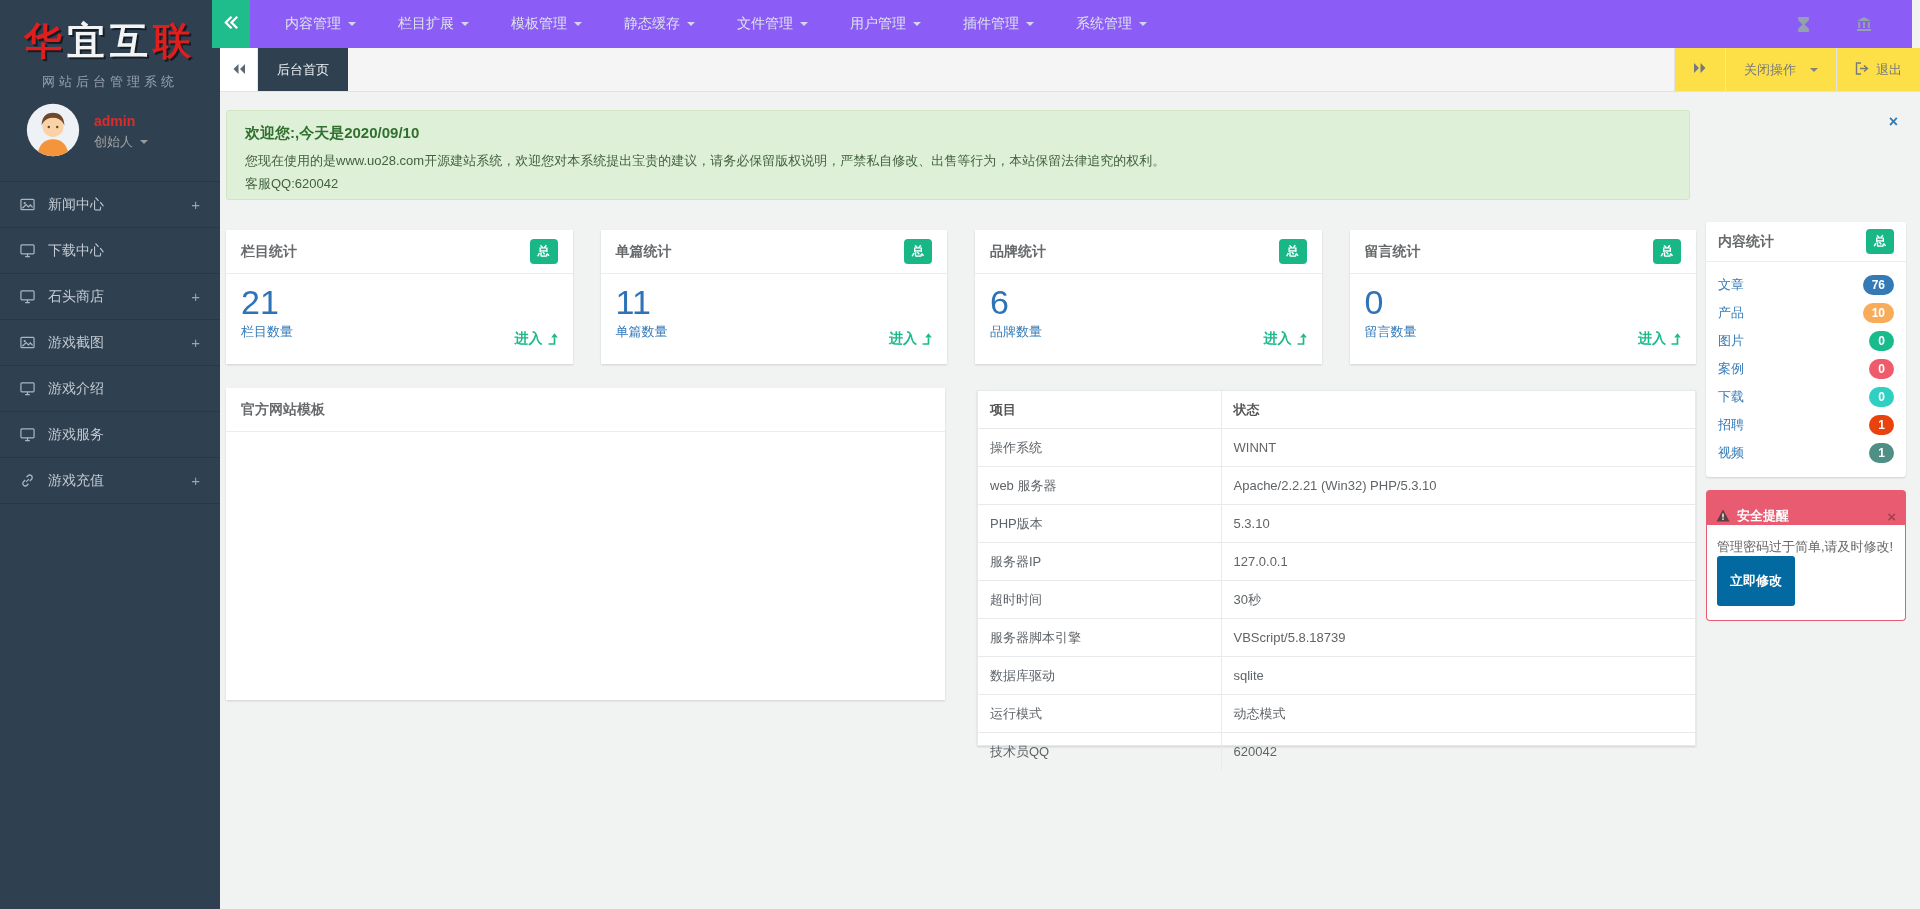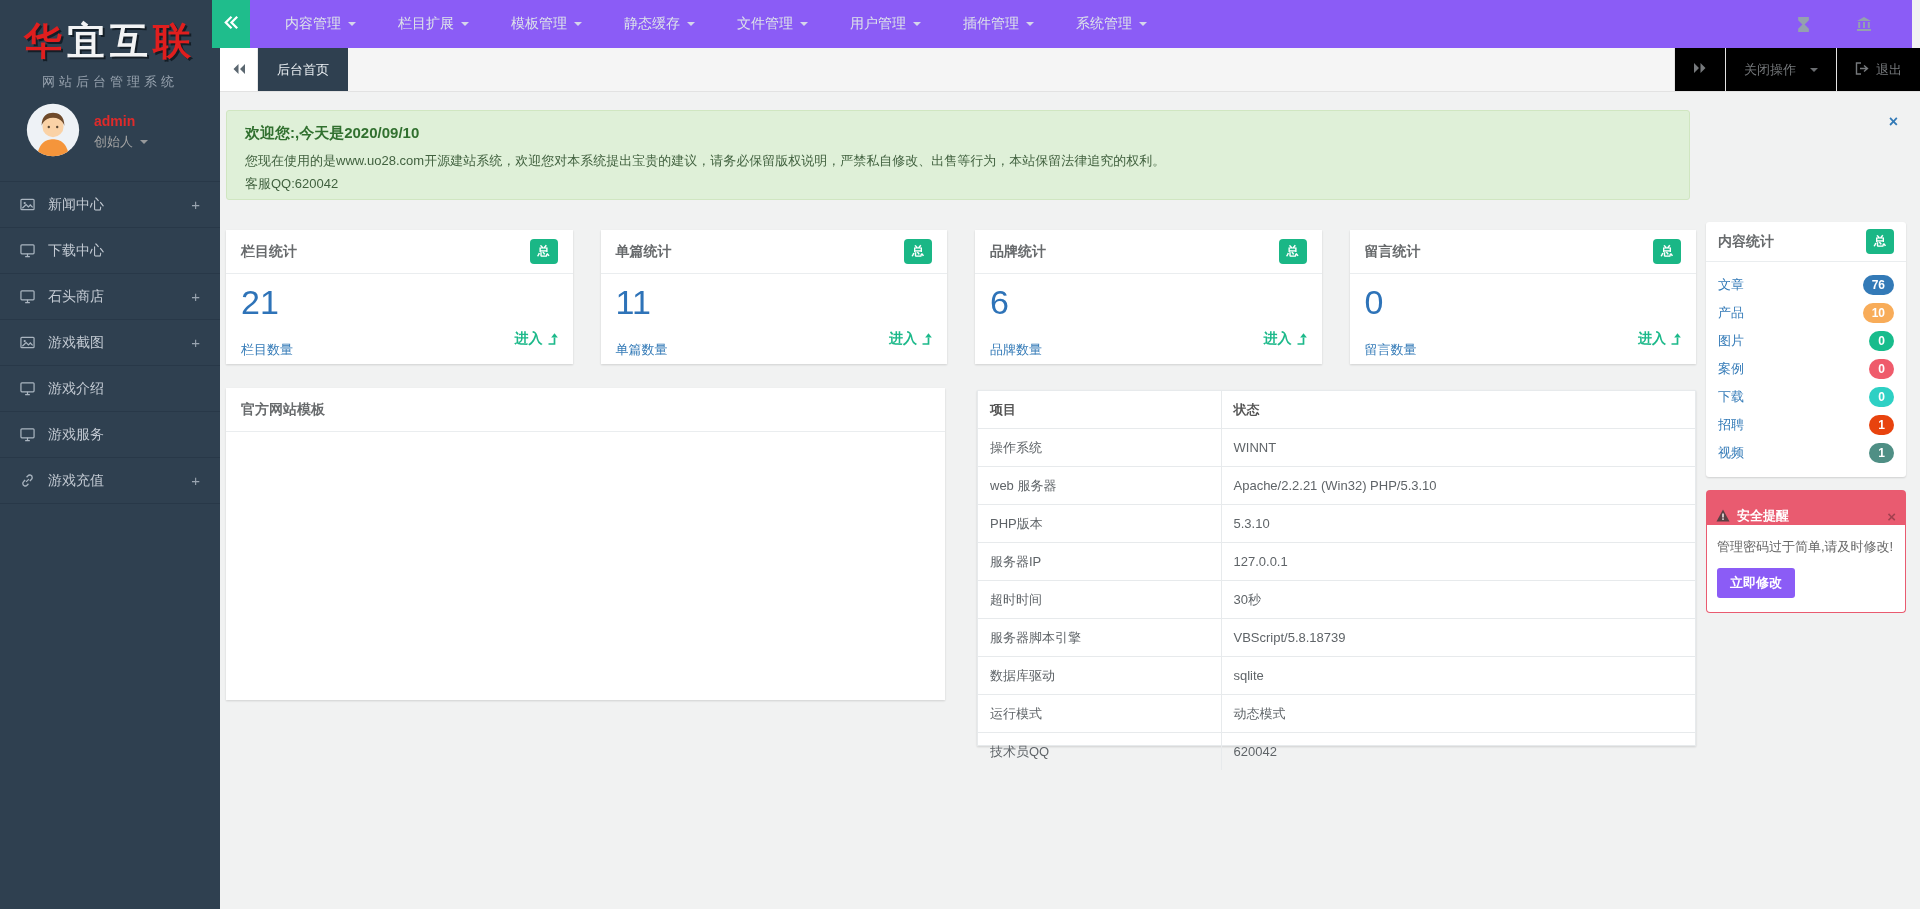--- a/index.html
+++ b/index.html
@@ -36,21 +36,21 @@
 
   
   #tabbar { position:absolute; left:220px; top:48px; width:1700px; height:44px; background:#f5f5f5;
     border-bottom:1px solid #e2e2e2; display:flex; align-items:stretch; }
   .tab-scroll { width:38px; background:#fff; border-right:1px solid #e7e7e7; display:flex;
     align-items:center; justify-content:center; color:#5b6770; cursor:pointer; }
   #active-tab { width:90px; background:#2f4050; color:#eef2f5; font-size:13px; display:flex;
     align-items:center; justify-content:center; cursor:pointer; }
   #tab-right { margin-left:auto; display:flex; align-items:stretch; }
   .tbtn { padding:0 18px; border-left:1px solid #e3e3e3; color:#76797c; font-size:13px;
-    display:flex; align-items:center; gap:7px; cursor:pointer; background:#000000; }
+    display:flex; align-items:center; gap:7px; cursor:pointer; background:#fde047; }
 
   
   #content { position:absolute; left:220px; top:92px; width:1700px; height:817px; background:#f1f2f2; }
   .panel-shadow { box-shadow:0 1px 2px rgba(0,0,0,.14); }
 
   #welcome { position:absolute; left:6px; top:18px; width:1464px; height:90px; background:#dff0d8;
     border:1px solid #d0e6c1; border-radius:3px; padding:13px 18px; }
   #welcome-title { color:#31702f; font-size:15px; font-weight:bold; }
   #welcome-body { color:#41613f; font-size:13px; margin-top:9px; }
   #welcome-service { color:#41613f; font-size:13px; margin-top:5px; }
@@ -59,21 +59,21 @@
 
   #cards-row { position:absolute; left:6px; top:138px; width:1470px; display:flex; gap:28px; }
   .card { flex:1; background:#fff; }
   .card-header { height:44px; padding:0 15px; display:flex; align-items:center;
     justify-content:space-between; border-bottom:1px solid #eaedef; }
   .card-title { font-size:14px; font-weight:bold; color:#676a6c; }
   .badge-total { background:#1ab786; color:#fff; font-size:12px; font-weight:bold;
     padding:4px 8px; border-radius:4px; cursor:pointer; }
   .card-body { height:90px; padding:9px 15px; position:relative; }
   .card-value { font-size:34px; color:#2e73b8; line-height:1.15; }
-  .card-label { font-size:13px; color:#337ab7; margin-top:19px; }
+  .card-label { font-size:13px; color:#337ab7; margin-top:1px; }
   .card-link { position:absolute; right:15px; bottom:16px; color:#1cb98a; font-size:14px;
     font-weight:bold; display:flex; align-items:center; gap:4px; cursor:pointer; text-decoration:none; }
 
   #template-panel { position:absolute; left:6px; top:296px; width:719px; height:312px; background:#fff; }
   #template-panel .card-header { justify-content:flex-start; }
 
   #server-panel { position:absolute; left:757px; top:298px; width:719px; height:356px; background:#fff;
     border:1px solid #e7eaec; }
   #server-table { width:100%; border-collapse:collapse; font-size:13px; color:#5f6468; }
   #server-table th { text-align:left; font-weight:bold; color:#555; }
@@ -94,22 +94,22 @@
   .cs-badge { color:#fff; font-size:12px; font-weight:bold; padding:3px 9px; border-radius:10px;
     min-width:10px; text-align:center; }
 
   #security { position:absolute; left:1486px; top:398px; width:200px; border-radius:4px; }
   #security-header { height:35px; background:#e95b70; border-radius:4px 4px 0 0; display:flex;
     align-items:flex-end; gap:7px; padding:0 10px; color:#fff; font-size:13px; font-weight:bold; }
   #security-close { margin-left:auto; color:rgba(0,0,0,.3); font-weight:bold; font-size:15px; cursor:pointer; }
   #security-body { background:#fff; border:1px solid #e95b70; border-top:none;
     border-radius:0 0 4px 4px; padding:13px 10px 14px; }
   #security-msg { color:#666; font-size:13px; }
-  #security-btn { margin-top:12px; background:#8b5cf6; color:#fff; border:none; border-radius:3px;
-    padding:6px 13px; font-size:13px; font-weight:bold; cursor:pointer;
+  #security-btn { margin-top:0; background:#0369a1; color:#fff; border:none; border-radius:3px;
+    padding:16px 13px; font-size:13px; font-weight:bold; cursor:pointer;
     font-family:"Liberation Sans", sans-serif; }
 </style>
 </head>
 <body>
 
 <div id="sidebar">
   <div id="logo"><span style="color: rgb(224, 30, 30);">华</span><span style="color: rgb(242, 243, 244);">宜</span><span style="color: rgb(242, 243, 244);">互</span><span style="color: rgb(224, 30, 30);">联</span></div>
   <div id="logo-sub">网站后台管理系统</div>
   <div id="profile">
     <span id="avatar"><svg viewBox="0 0 64 64" width="54" height="54">

